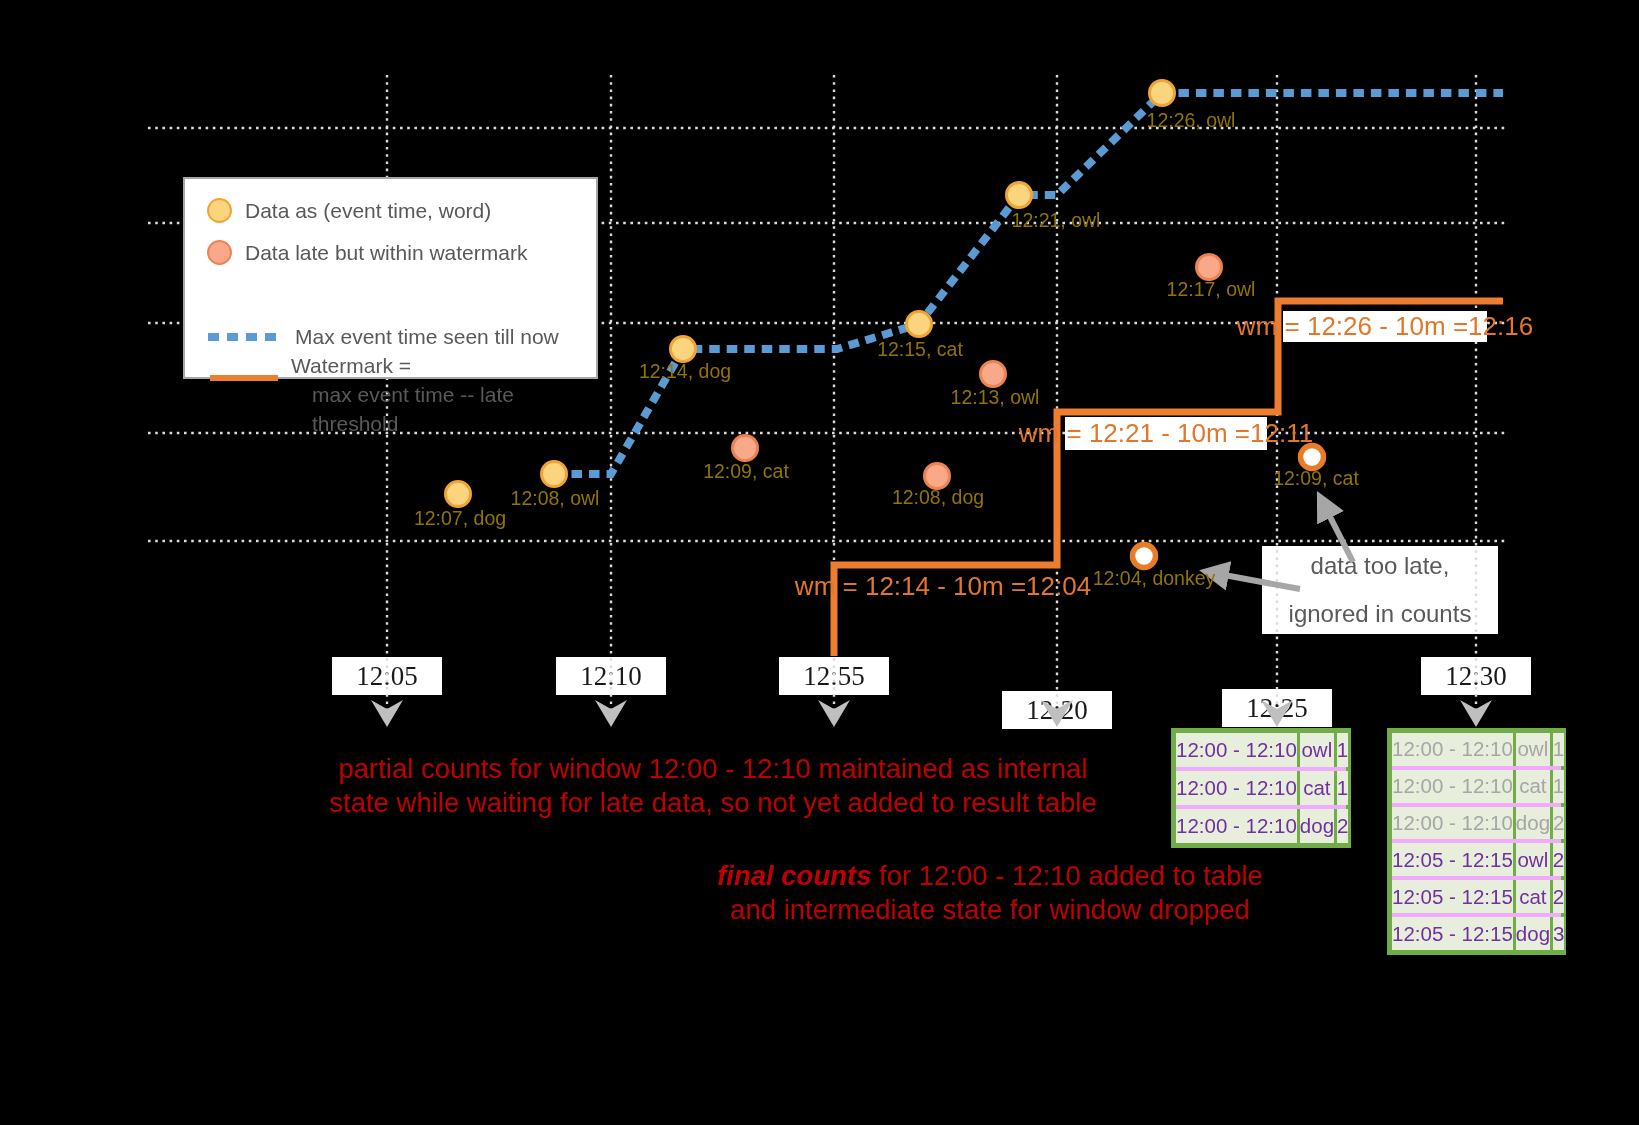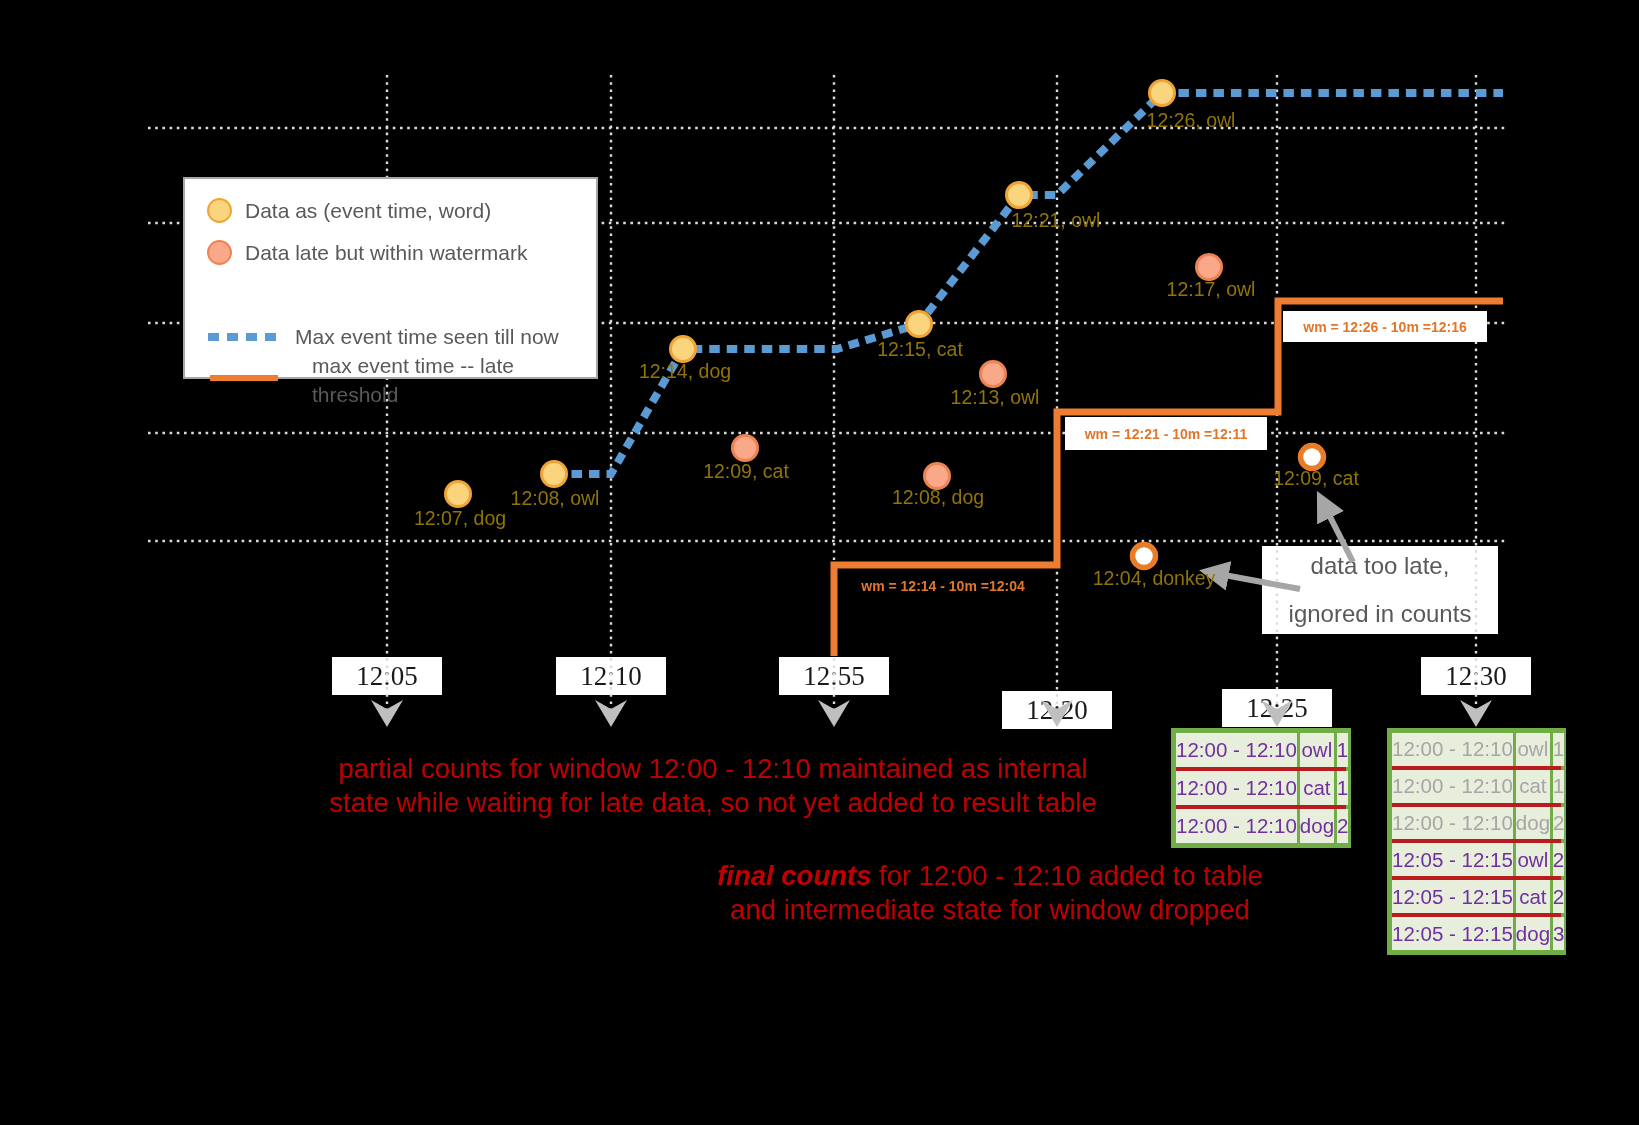--- a/index.html
+++ b/index.html
@@ -21,21 +21,21 @@
   .callout{position:absolute;background:var(--boxBg);color:var(--legendText);
            display:flex;flex-direction:column;align-items:center;justify-content:center;
            font-size:24px;line-height:36px;gap:12px;}
 
   
   .pt-label{position:absolute;transform:translate(-50%,-50%);white-space:nowrap;
             font-size:19.5px;color:var(--pointLabel);}
 
   
   .wm-label{position:absolute;display:flex;align-items:center;justify-content:center;
-            white-space:nowrap;font-size:14px;color:var(--wmText);font-weight:bold;}
+            white-space:nowrap;font-size:26px;color:var(--wmText);}
   .wm-label.boxed{background:var(--boxBg);}
 
   
   .legend{position:absolute;left:183px;top:177px;width:415px;height:202px;
           background:var(--boxBg);border:2px solid #A6A6A6;color:var(--legendText);font-size:21px;}
   .lrow{position:absolute;left:22px;display:flex;align-items:center;}
   .mk{flex:0 0 auto;}
   .mk.circle{width:25px;height:25px;border-radius:50%;}
   .mk.circle.yellow{background:var(--yellowFill);border:2px solid var(--yellowStroke);}
   .mk.circle.salmon{background:var(--salmonFill);border:2px solid var(--salmonStroke);}
@@ -44,21 +44,21 @@
       background:repeating-linear-gradient(90deg,var(--maxLine) 0 11px,transparent 11px 19px);}
   .mk.solidline{width:68px;height:6px;background:var(--wmLine);margin-left:3px;}
   .ltext{margin-left:13px;line-height:29px;}
   .ltext .indent{padding-left:21px;}
 
   
   .red-note{position:absolute;color:var(--red);font-size:27.5px;line-height:33.5px;text-align:center;}
   .red-note .emph{font-weight:bold;font-style:italic;}
 
   
-  .gtable{position:absolute;background:#b91c1c;border:5px solid var(--tableGreen);
+  .gtable{position:absolute;background:#f0abfc;border:5px solid var(--tableGreen);
           display:flex;flex-direction:column;gap:4px;}
   .grow{flex:1;display:flex;gap:3px;background:var(--tableGreen);}
   .gcell{background:var(--cellBg);display:flex;align-items:center;justify-content:center;
          color:var(--purple);font-size:20.5px;white-space:nowrap;}
   .grow.muted .gcell{color:var(--mutedGray);}
   .gcell.c0{flex:0 0 113px;}
   .gcell.c1{flex:0 0 34px;}
   .gcell.c2{flex:1 1 auto;}
 </style>
 </head>
@@ -131,20 +131,21 @@
         <span class="mk circle salmon"></span>
         <span class="ltext">Data late but within watermark</span>
       </div>
       <div class="lrow" style="top:143px">
         <span class="mk dashline"></span>
         <span class="ltext">Max event time seen till now</span>
       </div>
       <div class="lrow" style="top:172px;align-items:flex-start">
         <span class="mk solidline" style="margin-top:24px"></span>
         <div class="ltext">
+          <div>Watermark =</div>
           <div class="indent">max event time -- late threshold</div>
         </div>
       </div>
     </div>
 
     <div class="red-note" style="left:280px;top:752px;width:866px">
       <div>partial counts for window 12:00 - 12:10 maintained as internal</div>
       <div>state while waiting for late data, so not yet added  to result table</div>
     </div>
 

